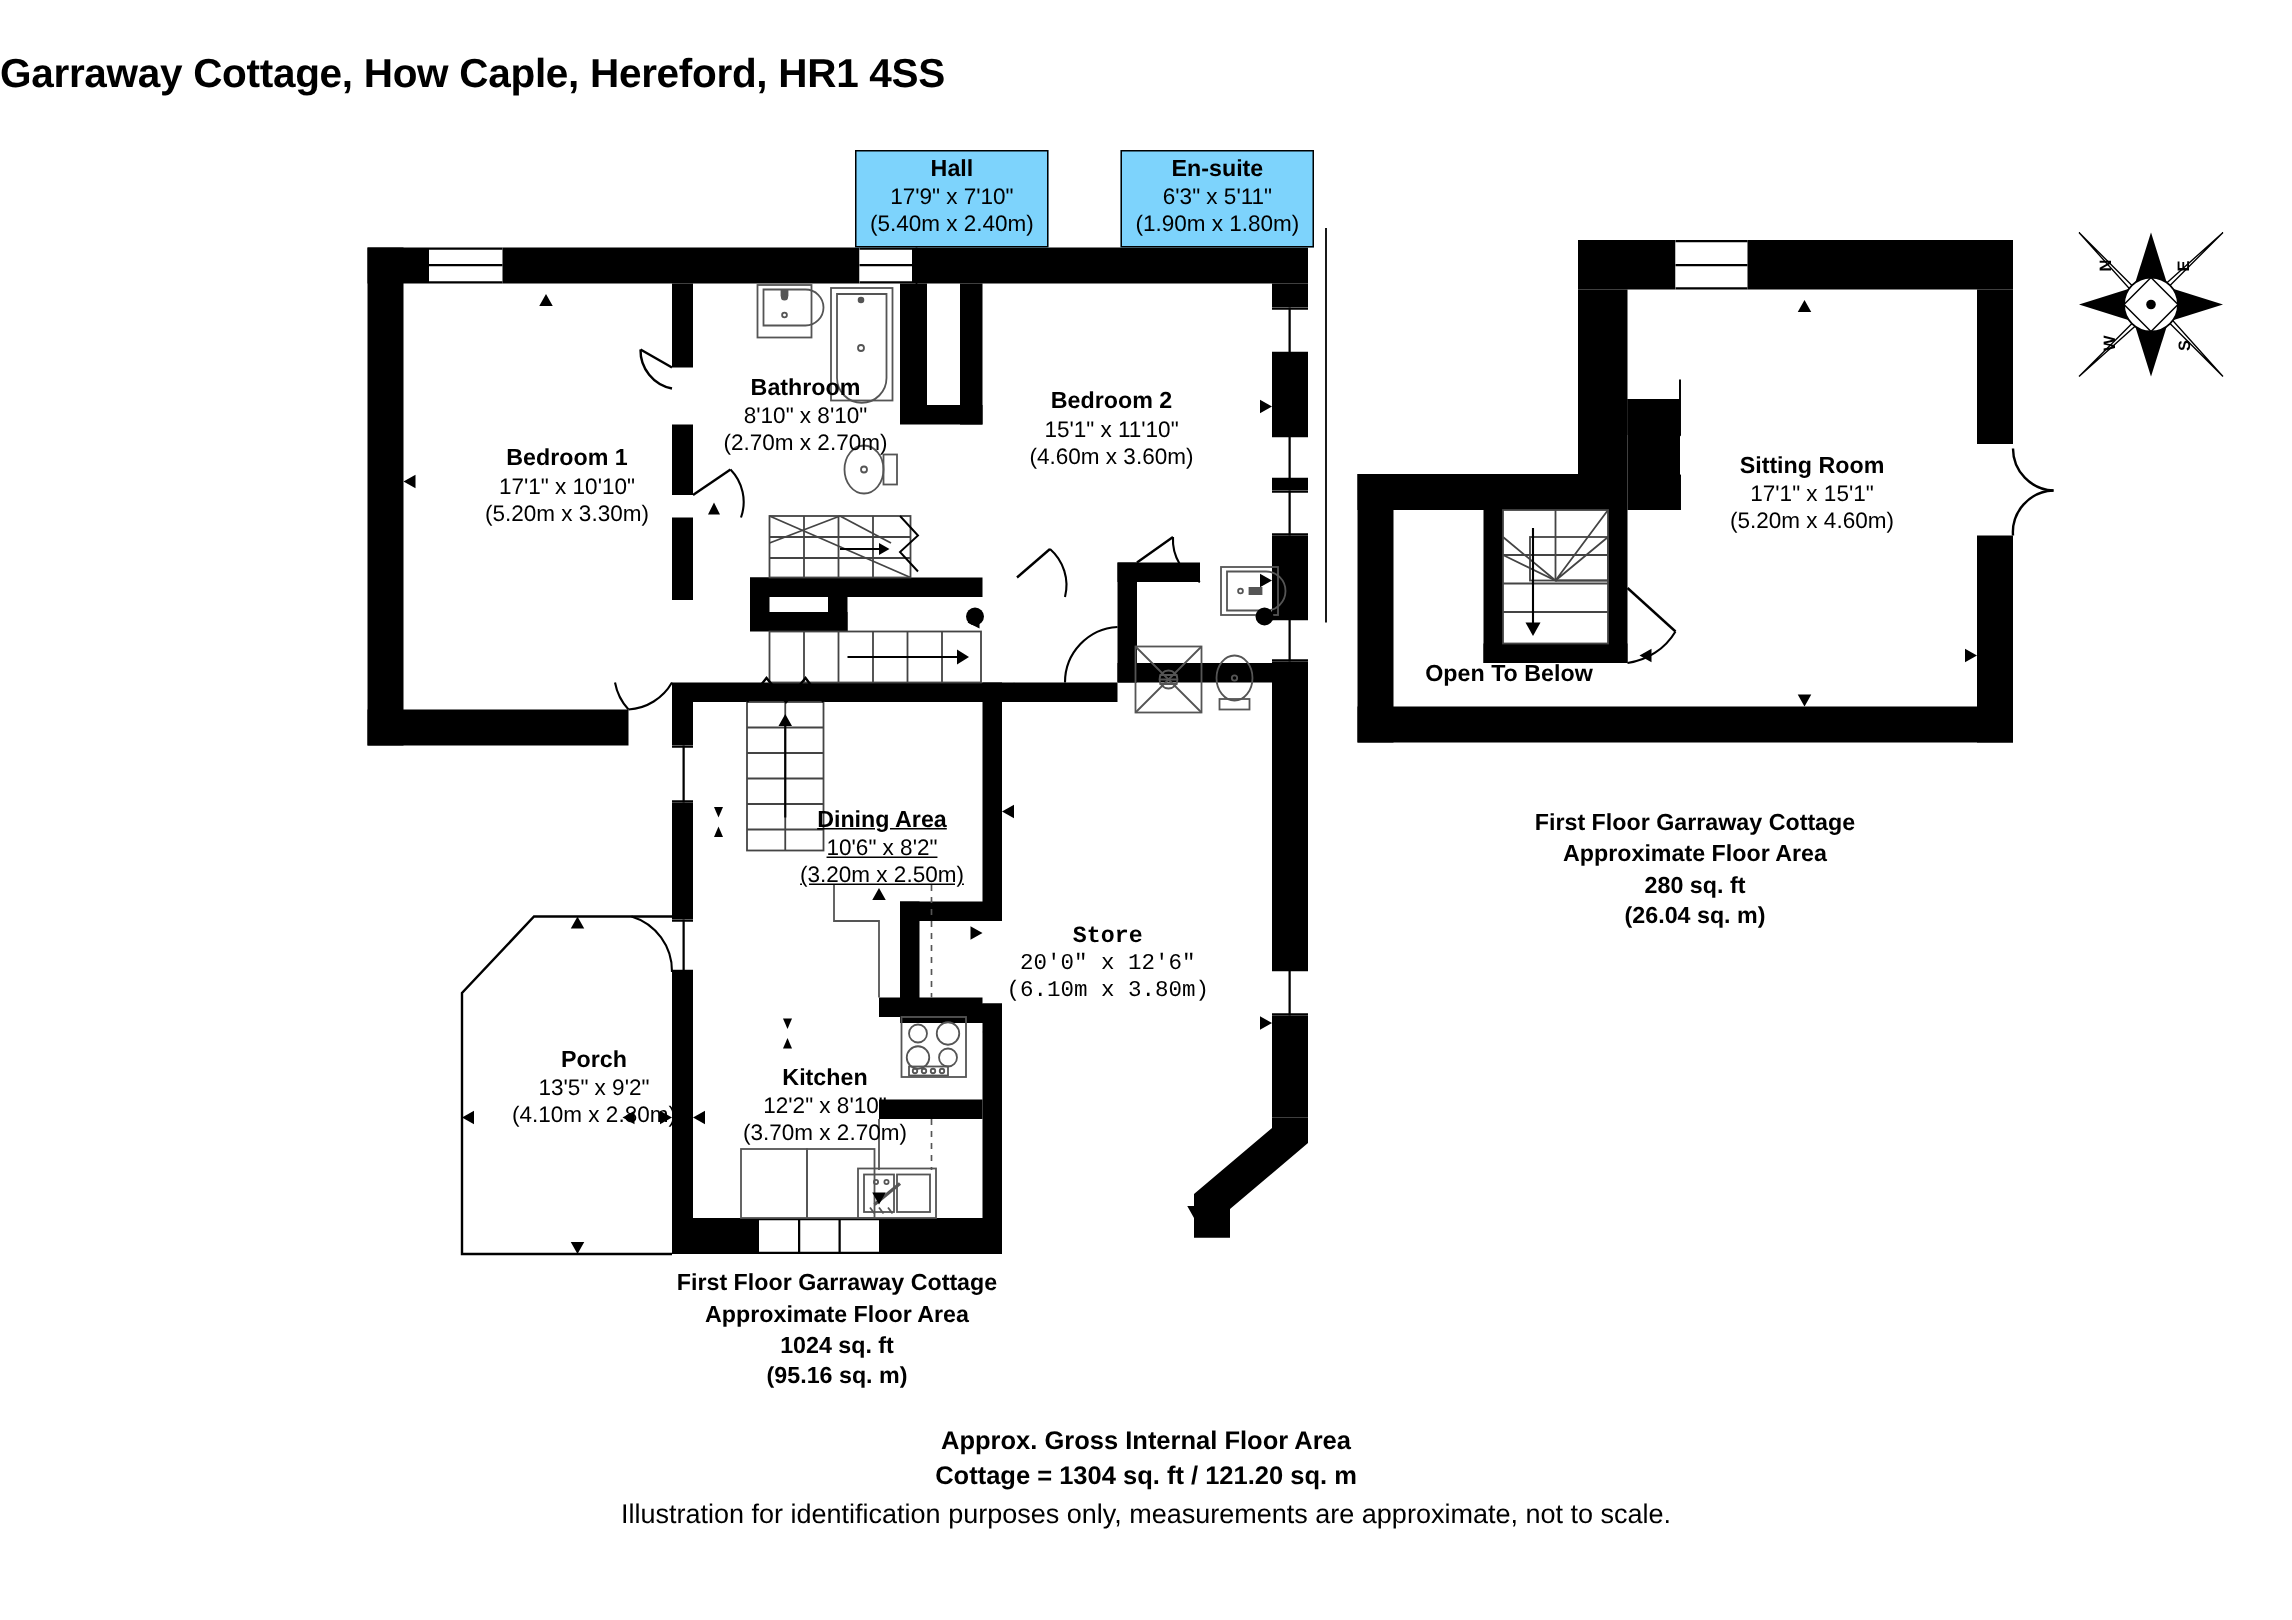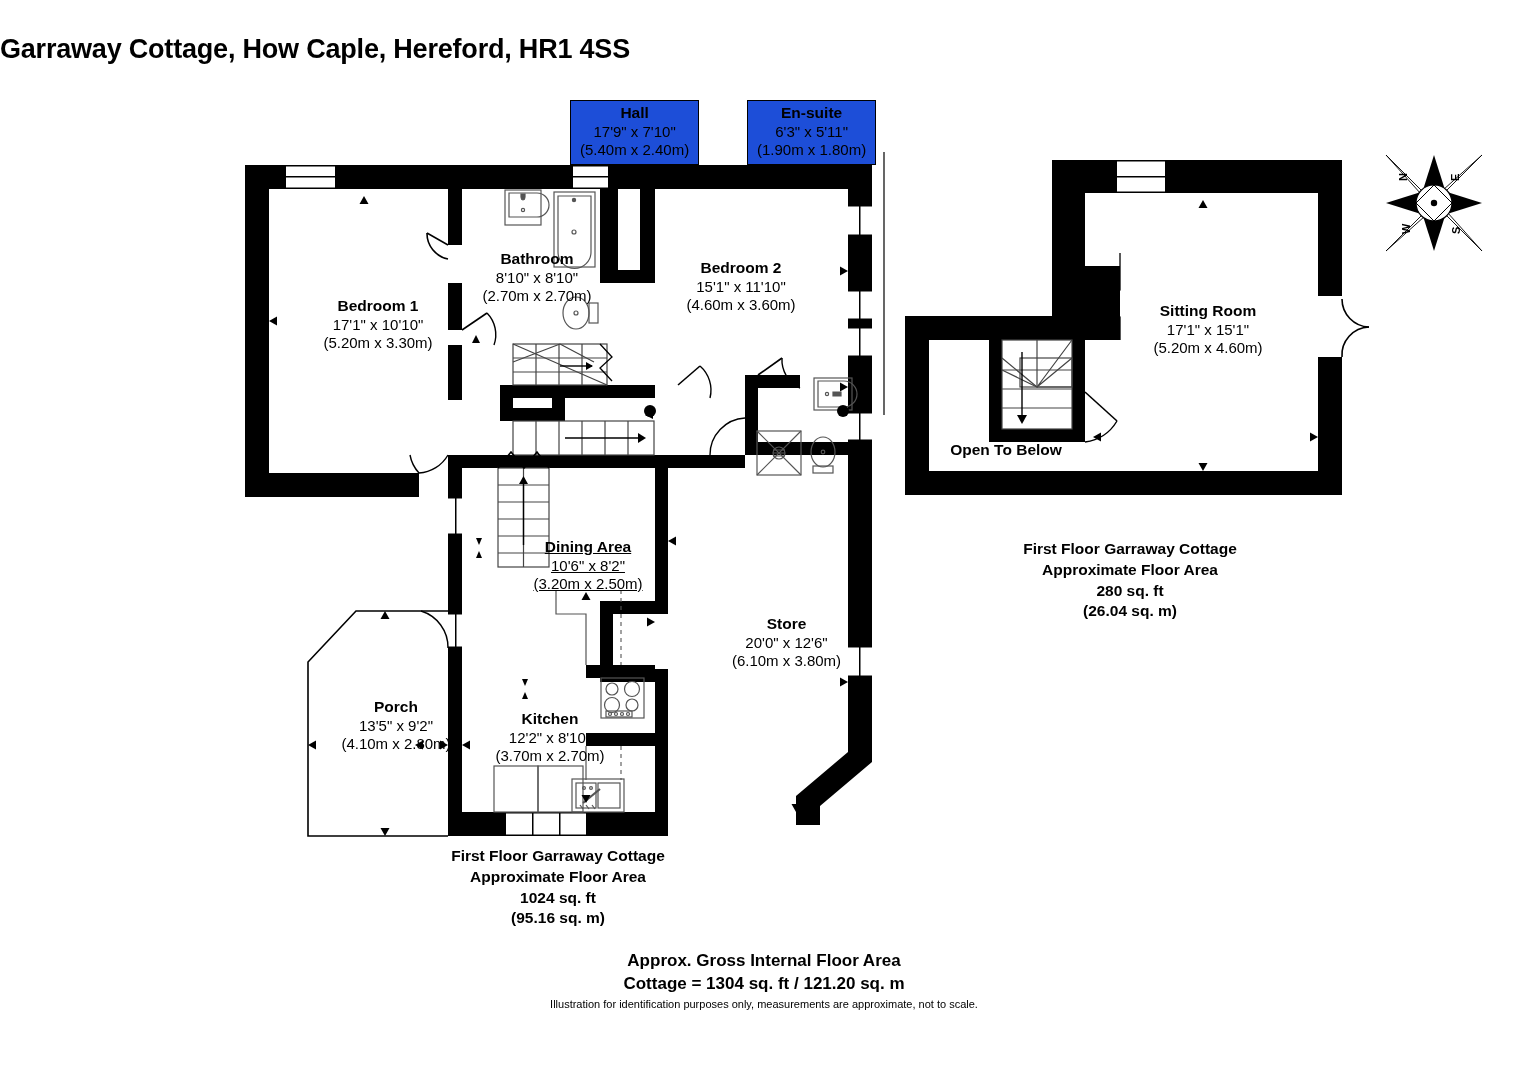--- a/index.html
+++ b/index.html
@@ -54,21 +54,21 @@
   .lbl .nm {
     font-size: 15.5px;
     font-weight: bold;
   }
   .lbl .dim {
     font-size: 15px;
     font-weight: normal;
   }
   .lbl.boxed {
     border: 1px solid #000;
-    background: #1d4ed8;
+    background: #7dd3fc;
     padding: 3px 9px 4px 9px;
   }
   .lbl.single .nm { font-size: 15.5px; }
 
   .area-block {
     position: absolute;
     text-align: center;
     font-size: 15.5px;
     font-weight: bold;
     line-height: 1.34;
@@ -80,21 +80,21 @@
     left: 0;
     width: 1528px;
     text-align: center;
   }
   .footer .f1 {
     font-size: 17px;
     font-weight: bold;
     line-height: 1.35;
   }
   .footer .f2 {
-    font-size: 11px;
+    font-size: 18px;
     font-weight: normal;
     line-height: 1.5;
   }
 </style>
 </head>
 <body>
 
 <div class="plan-root">
 
   <div class="title">Garraway Cottage, How Caple, Hereford, HR1 4SS</div>
@@ -495,21 +495,21 @@
     <div class="dim">15'1" x 11'10"</div>
     <div class="dim">(4.60m x 3.60m)</div>
   </div>
 
   <div class="lbl" style="left:498px; top:538px; width:180px;text-decoration:underline;">
     <div class="nm">Dining Area</div>
     <div class="dim">10'6" x 8'2"</div>
     <div class="dim">(3.20m x 2.50m)</div>
   </div>
 
-  <div class="lbl" style="left:694px; top:615px; width:185px;">
+  <div class="lbl" style="left:646px; top:615px; width:185px;font-family:Liberation Mono, monospace;">
     <div class="nm">Store</div>
     <div class="dim">20'0" x 12'6"</div>
     <div class="dim">(6.10m x 3.80m)</div>
   </div>
 
   <div class="lbl" style="left:310px; top:698px; width:172px;">
     <div class="nm">Porch</div>
     <div class="dim">13'5" x 9'2"</div>
     <div class="dim">(4.10m x 2.80m)</div>
   </div>

